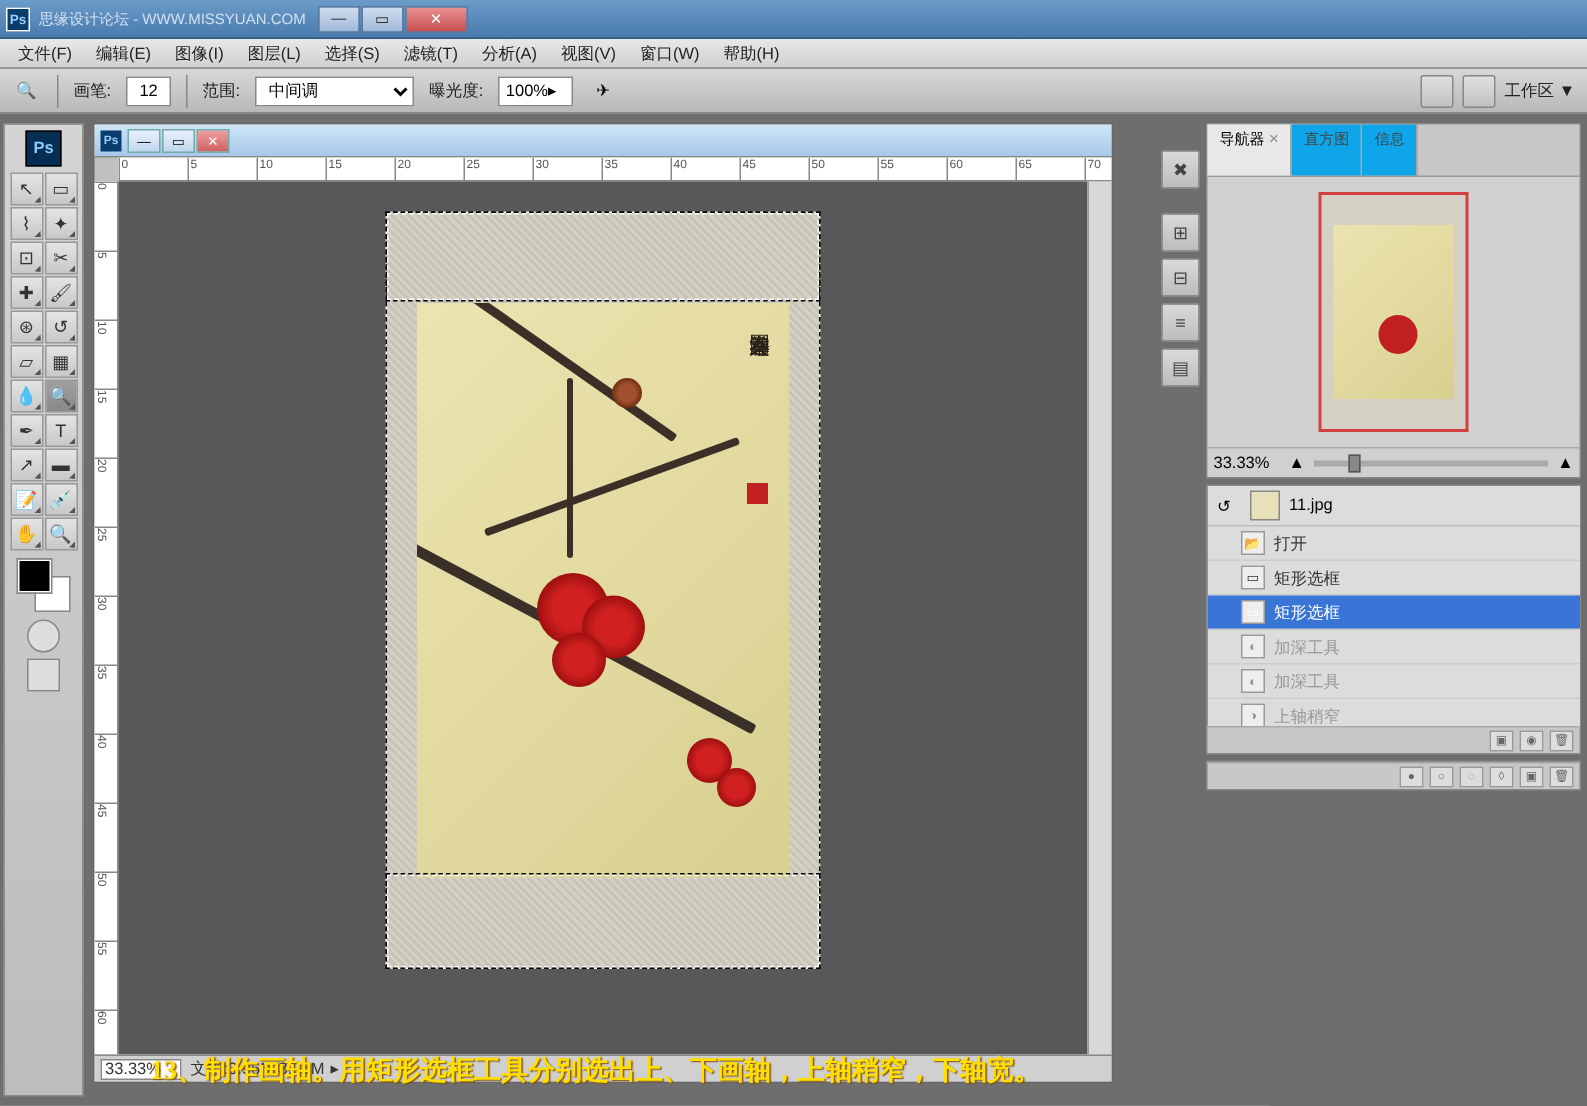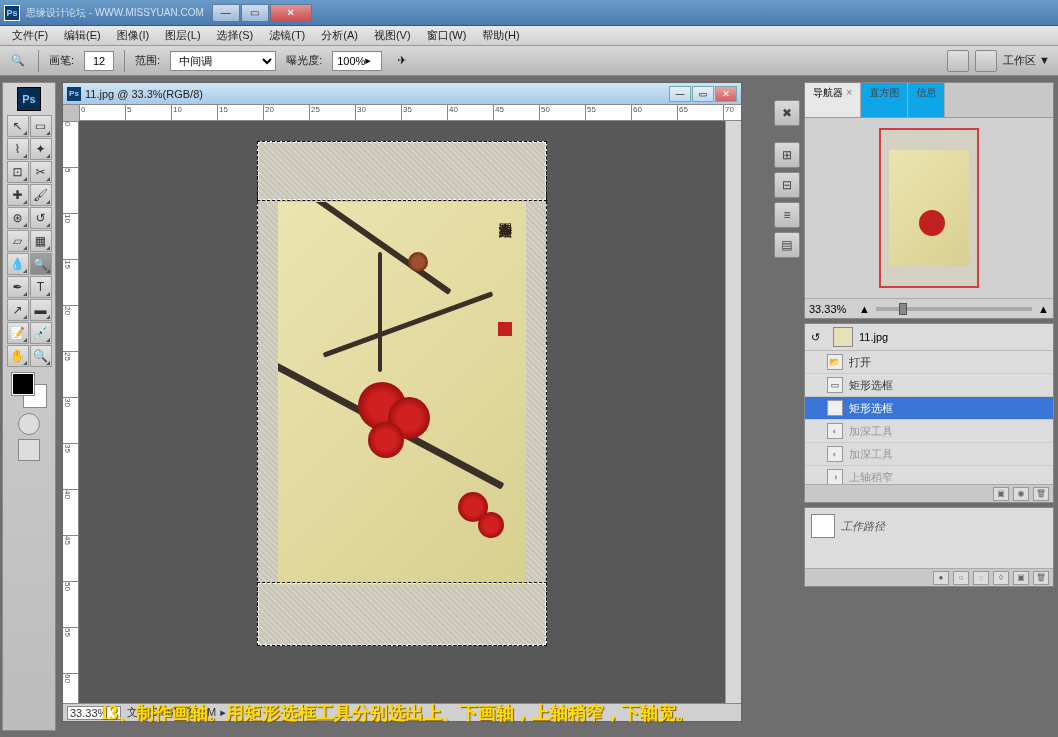--- a/index.html
+++ b/index.html
@@ -181,21 +181,20 @@
       <div class="fg"></div>
     </div>
     <div class="qmask"></div>
     <div class="screen-mode"></div>
   </div>
 
   <div class="doc-area">
     <div class="docwin">
       <div class="doctitle">
         <div class="ps-s">Ps</div>
-        <div class="dt-text">11.jpg @ 33.3%(RGB/8)</div>
         <div class="dwbtns">
           <div class="dwbtn">—</div>
           <div class="dwbtn">▭</div>
           <div class="dwbtn cl">✕</div>
         </div>
       </div>
       <div class="ruler-h" id="ruler-h">
           <div class="tick" style="left: 0px;">0</div>
           <div class="tick" style="left: 46px;">5</div>
           <div class="tick" style="left: 92px;">10</div>
@@ -334,26 +333,20 @@
             </div>
         </div>
         <div class="panel-footer">
           <div class="pf-icn">▣</div>
           <div class="pf-icn">◉</div>
           <div class="pf-icn">🗑</div>
         </div>
       </div>
 
       <div class="panel">
-        <div class="path-body">
-          <div class="path-row">
-            <div class="pthm"></div>
-            <span>工作路径</span>
-          </div>
-        </div>
         <div class="panel-footer">
           <div class="pf-icn">●</div>
           <div class="pf-icn">○</div>
           <div class="pf-icn">◌</div>
           <div class="pf-icn">◊</div>
           <div class="pf-icn">▣</div>
           <div class="pf-icn">🗑</div>
         </div>
       </div>
     </div>

